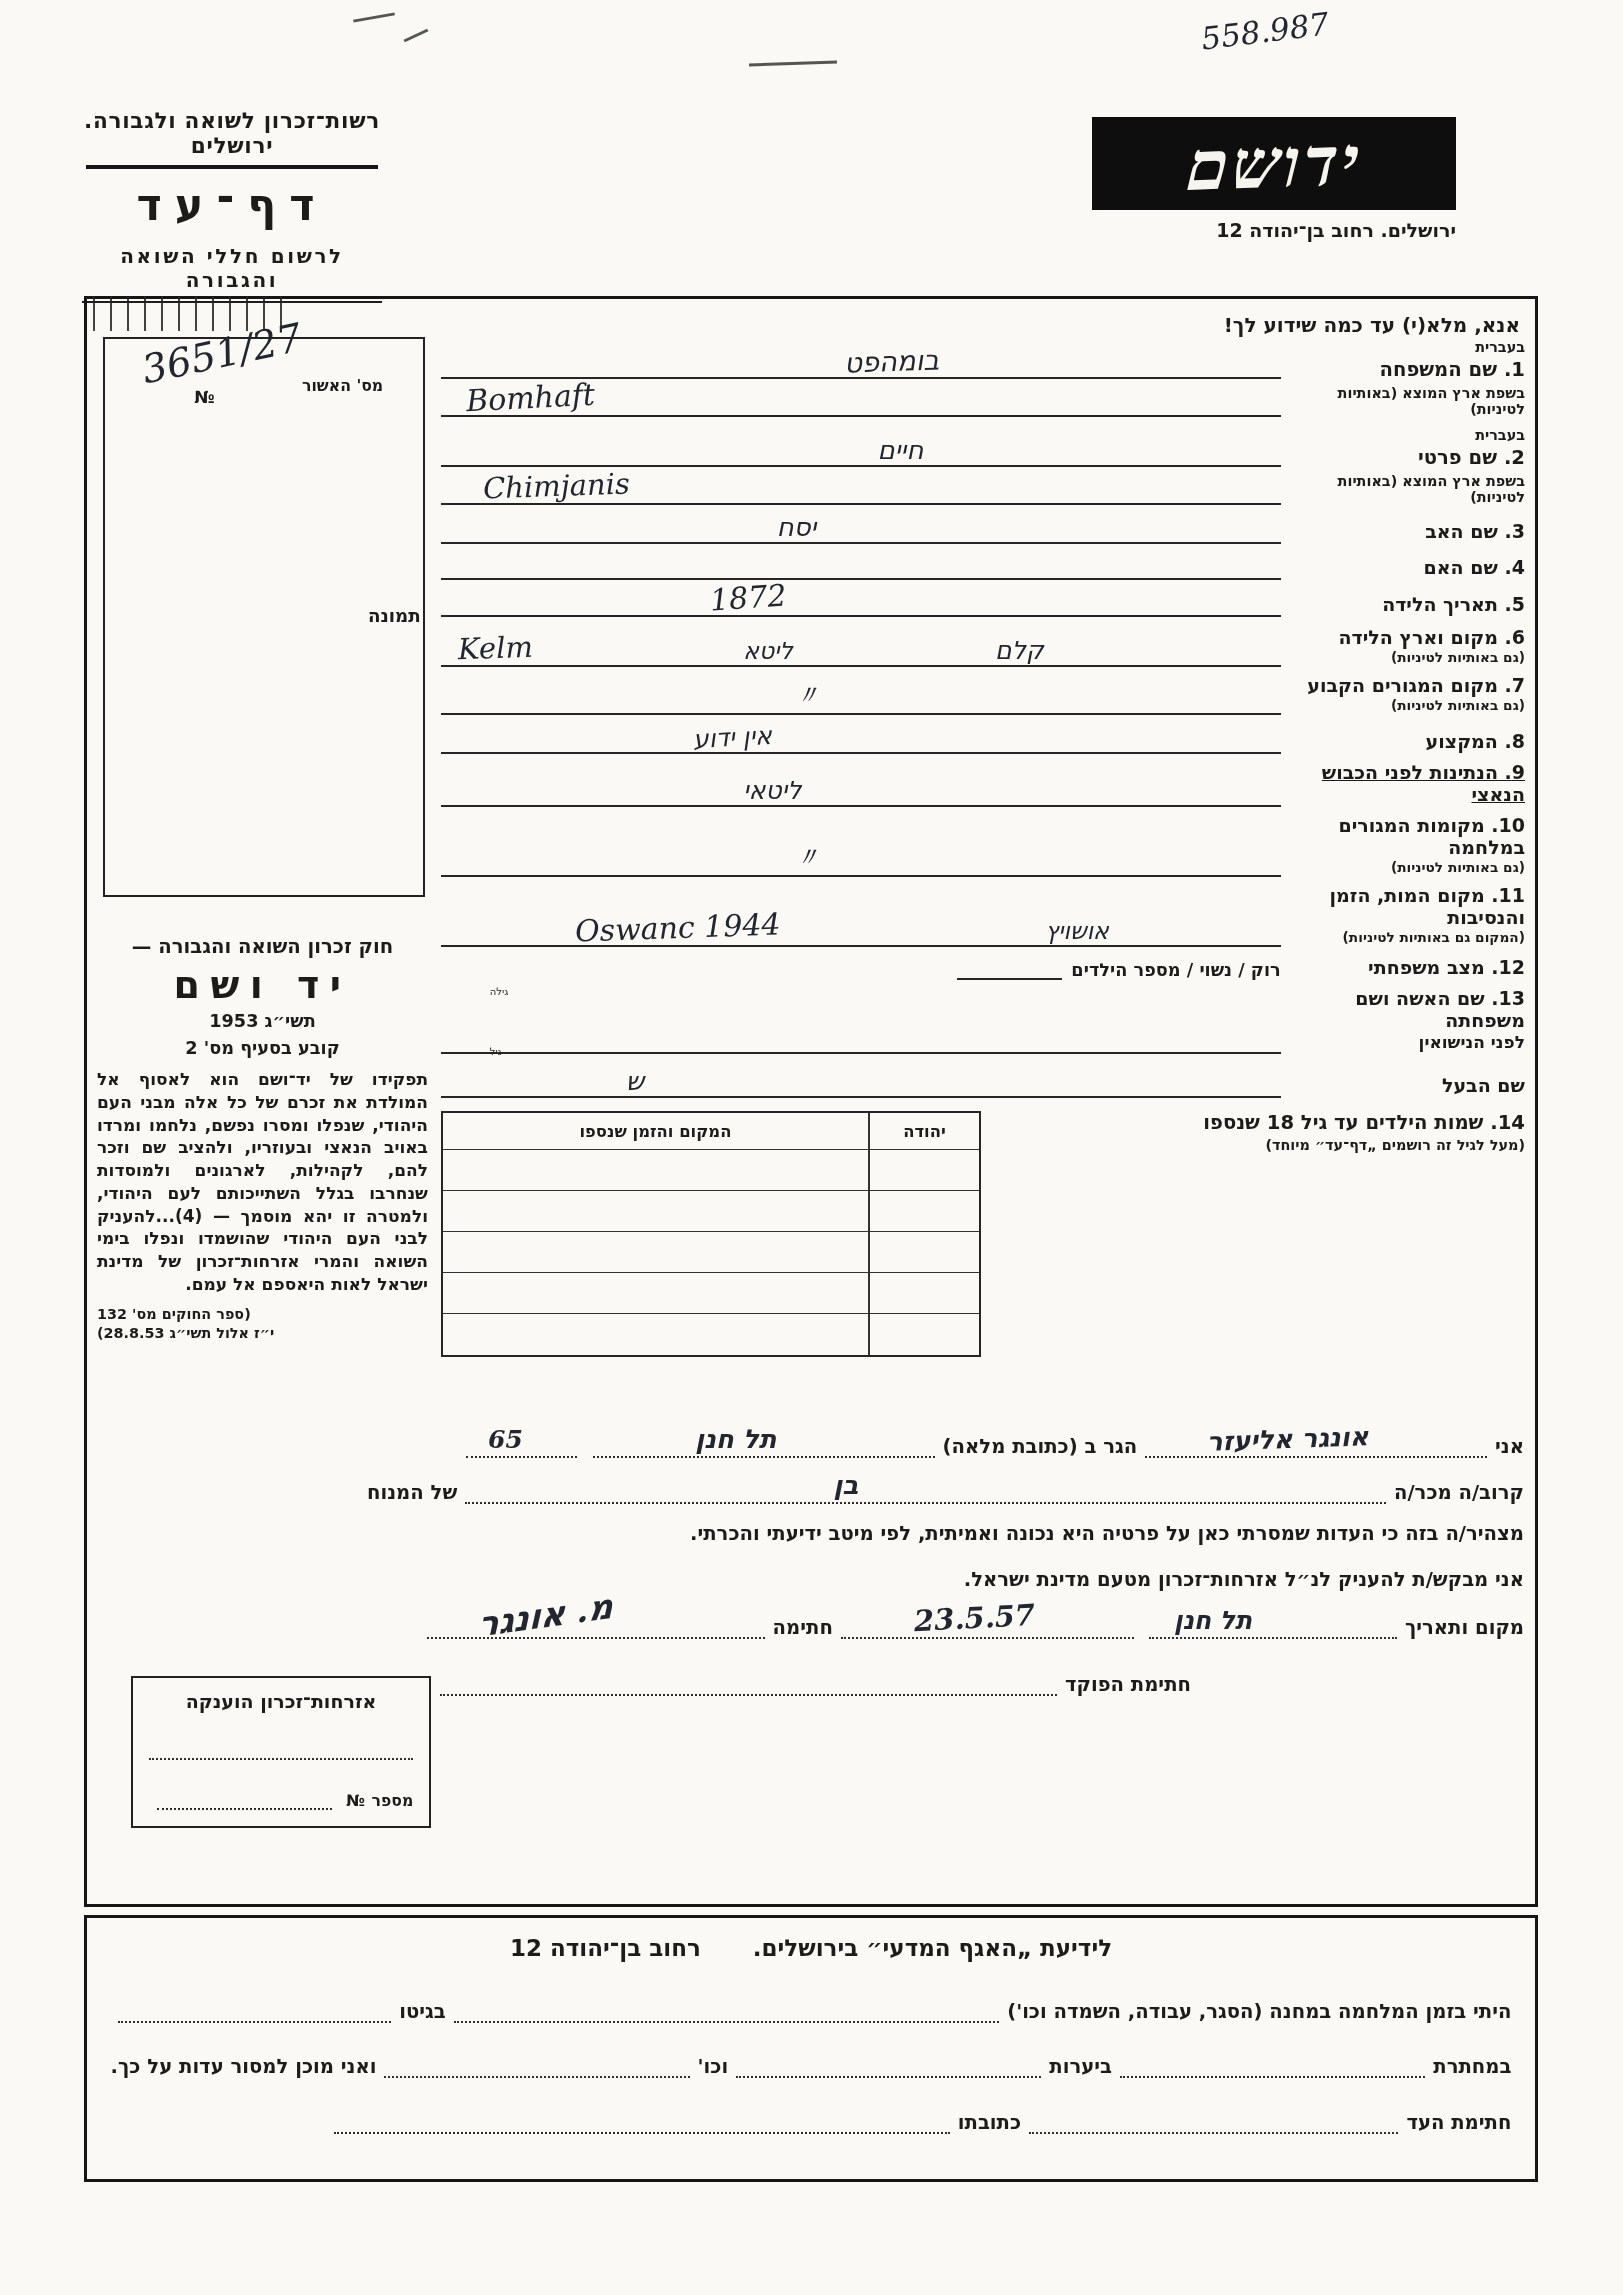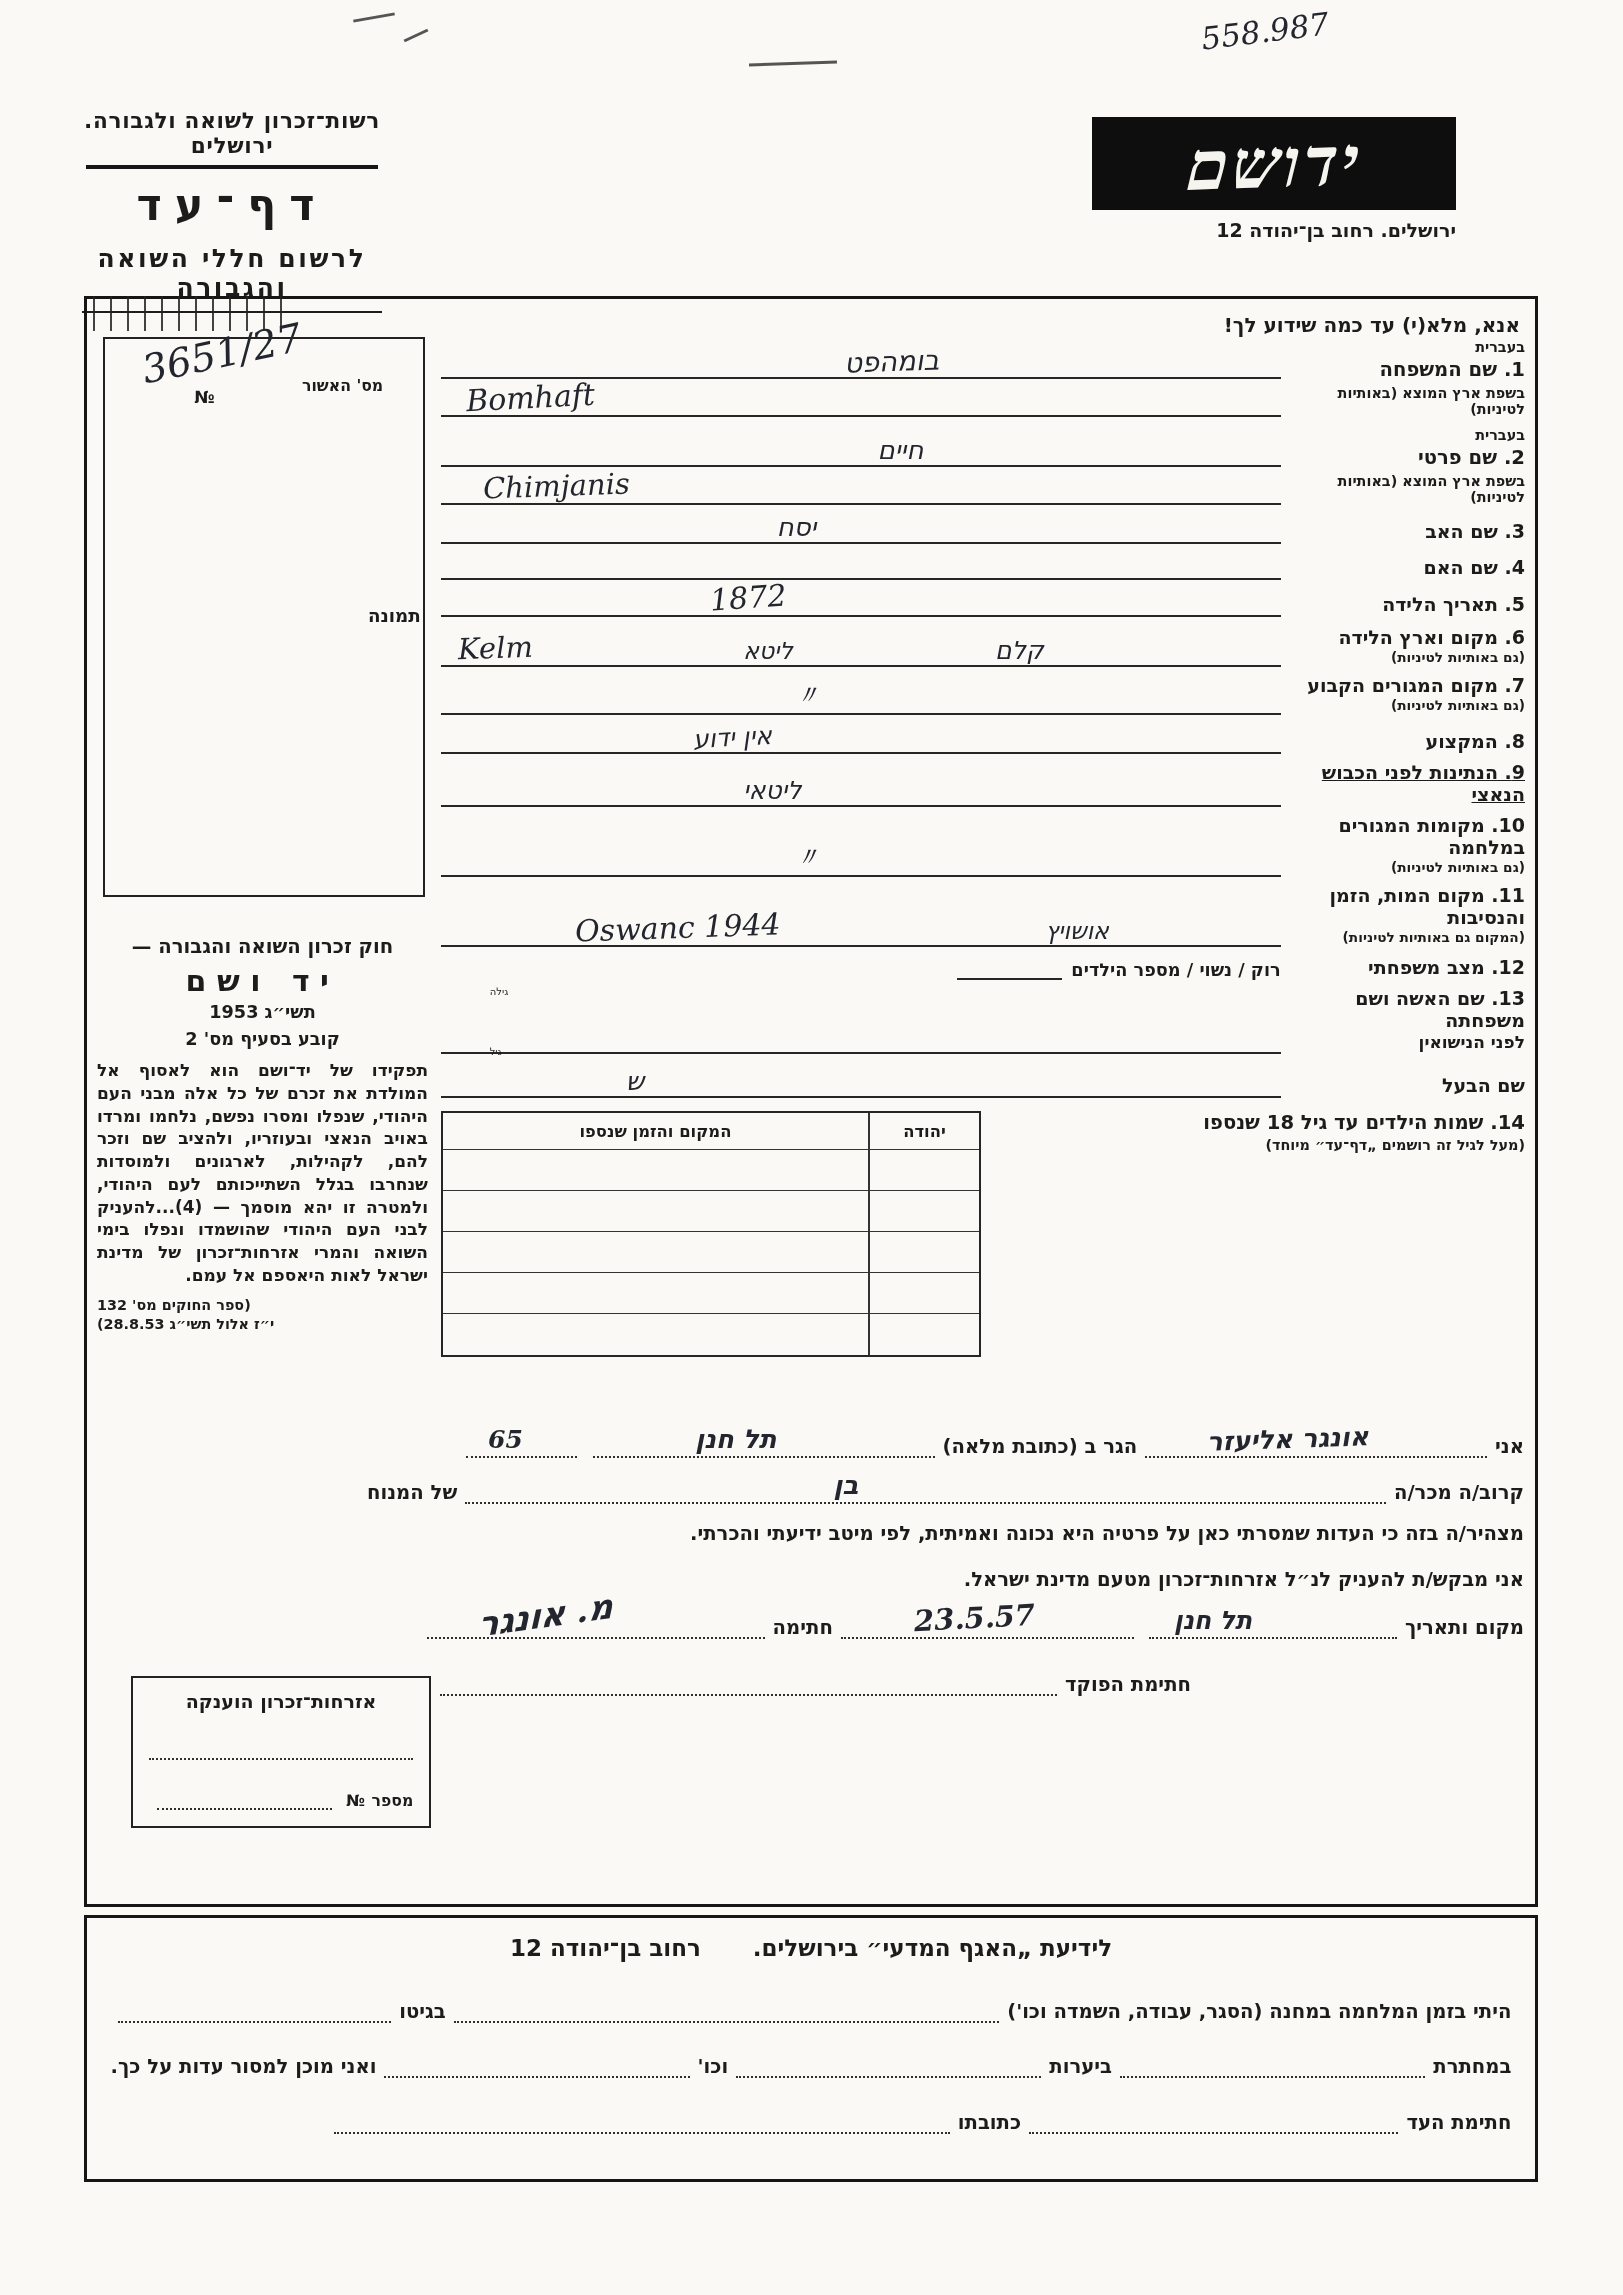--- a/index.html
+++ b/index.html
@@ -20,21 +20,21 @@
     color: #23262e;
     white-space: nowrap;
   }
   .stray { position:absolute; border-top:3.3px solid #2c2c2c; opacity:.8; }
 
   
   .hdr { position:absolute; left:82px; top:108px; width:300px; text-align:center; }
   .hdr .auth { font-size:21.6px; font-weight:700; letter-spacing:0.7px; }
   .hdr .bar { height:4.6px; background:#161616; margin:6.5px 3.9px 10.5px; }
   .hdr .title { font-size:43px; font-weight:900; letter-spacing:13px; }
-  .hdr .sub { font-size:25px; font-weight:700; letter-spacing:2.6px; margin:14.4px 0 0; padding-bottom:9.2px; border-bottom:2px solid #1d1d1d; }
+  .hdr .sub { font-size:20px; font-weight:700; letter-spacing:2.6px; margin:14.4px 0 0; padding-bottom:9.2px; border-bottom:2px solid #1d1d1d; }
   .logo { position:absolute; left:1092px; top:117px; width:364px; height:93px; background:#0e0e0e; color:#f5f4ef; display:flex; align-items:center; justify-content:center; }
   .logo span { font-family:"DejaVu Serif", serif; font-style:italic; font-weight:700; font-size:68px; transform:skewX(-6deg) rotate(-2deg); letter-spacing:2.6px; }
   .logo-addr { position:absolute; left:1092px; top:219px; width:364px; text-align:right; font-size:19px; font-weight:700; }
   .refhw { position:absolute; left:1201px; top:13px; font-size:31px; transform:rotate(-7deg); }
 
   
   .mainbox { position:absolute; left:84px; top:296px; width:1454px; height:1611px; border:3.3px solid #161616; }
   .instruction { position:absolute; right:103px; top:313px; font-size:20px; font-weight:700; }
 
   
@@ -42,21 +42,21 @@
   .ticks { position:absolute; left:93px; top:296px; width:196px; height:35px;
            background:repeating-linear-gradient(90deg,#222 0 2px,transparent 2px 17px); opacity:.85; }
   .apprlabel { position:absolute; left:302px; top:376px; font-size:15.7px; font-weight:700; }
   .numsym   { position:absolute; left:194px; top:387px; font-size:17px; font-weight:700; }
   .apprhw   { position:absolute; left:141px; top:331px; font-size:39px; transform:rotate(-12deg); }
   .photolabel { position:absolute; left:368px; top:605px; font-size:18.3px; font-weight:700; }
 
   
   .law { position:absolute; left:97px; top:935px; width:331px; text-align:center; }
   .law .l1 { font-size:19.6px; font-weight:700; }
-  .law .l2 { font-size:30px; font-weight:900; letter-spacing:10.5px; margin-top:5.2px; }
+  .law .l2 { font-size:38px; font-weight:900; letter-spacing:10.5px; margin-top:5.2px; }
   .law .l3 { font-size:17.7px; font-weight:700; margin-top:3.9px; }
   .law .l4 { font-size:17.7px; font-weight:700; margin-top:6.5px; }
   .law .body { font-size:17px; font-weight:600; line-height:1.34; text-align:justify; margin-top:10.5px; }
   .law .src { font-size:14.4px; font-weight:600; text-align:left; margin-top:9.2px; line-height:1.3; }
 
   
   .fields { position:absolute; left:437px; top:339px; right:98px; }
   .frow { display:flex; align-items:flex-end; }
   .frow.topal { align-items:flex-start; }
   .flabel { flex:none; width:230px; text-align:right; font-weight:700; font-size:19px; line-height:1.15; padding-bottom:1.3px; }

